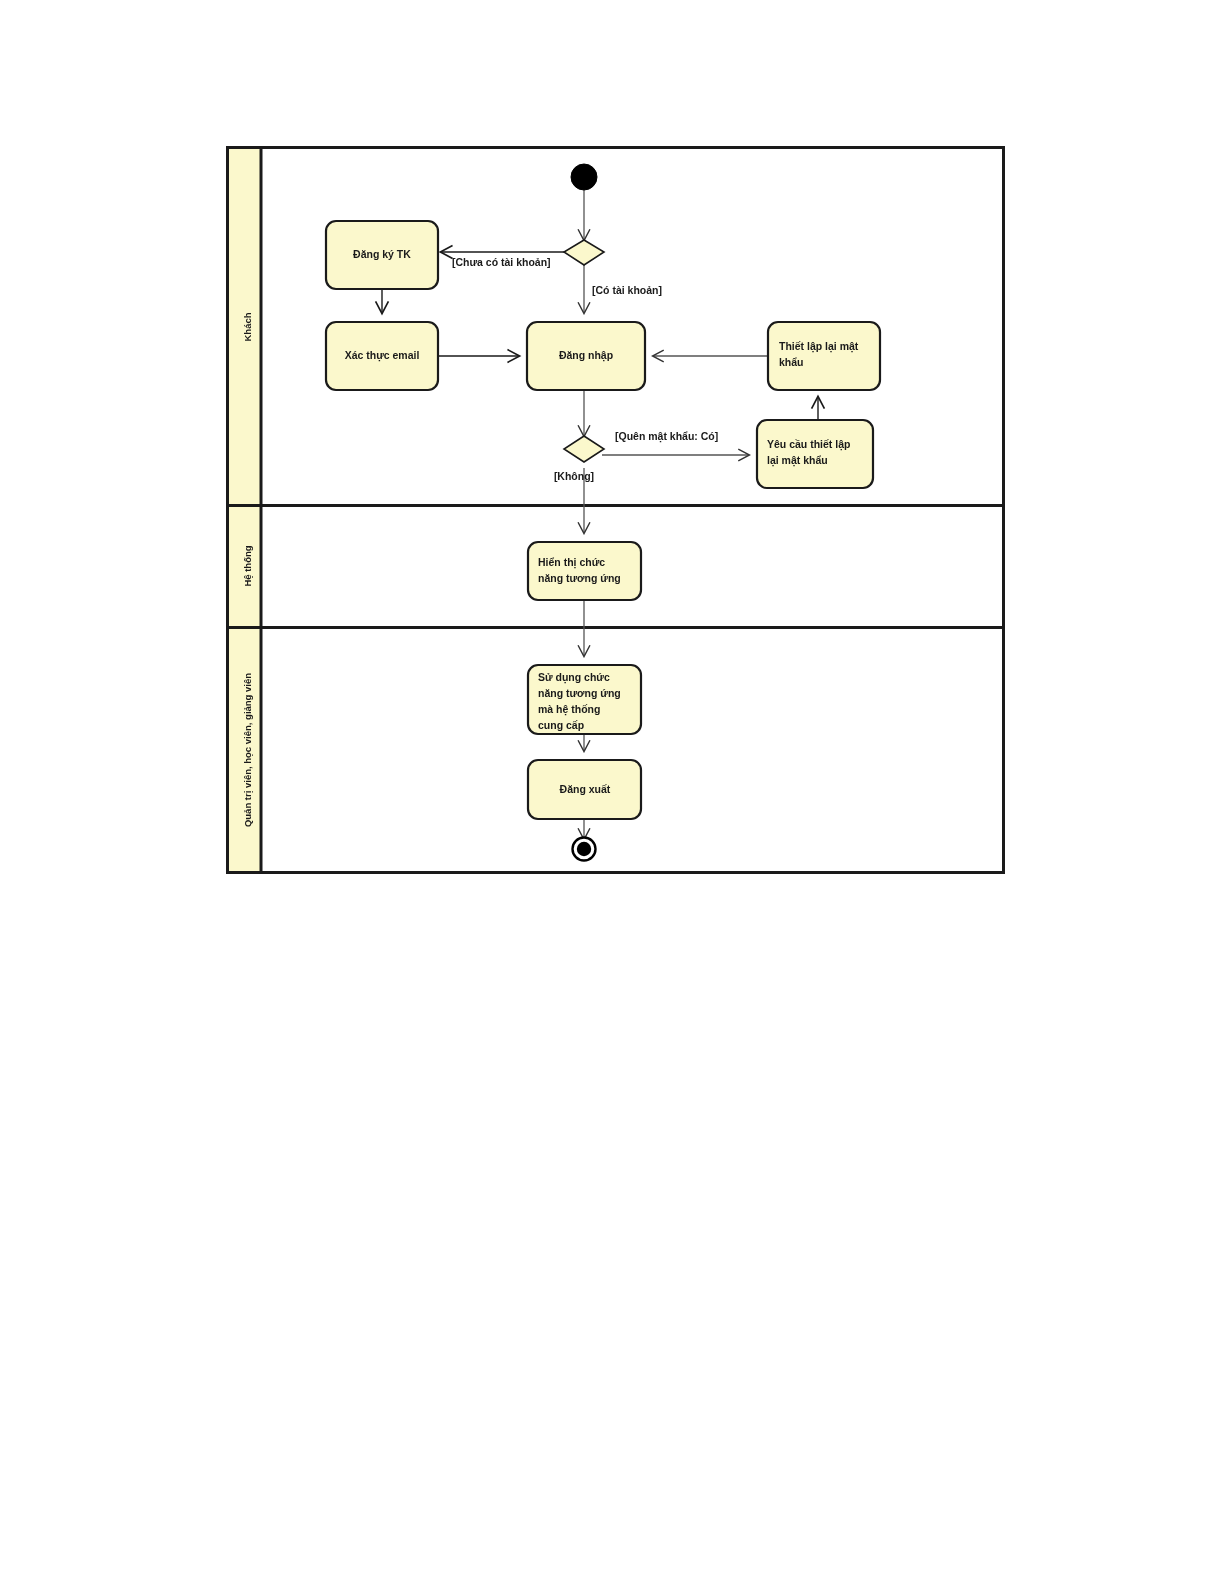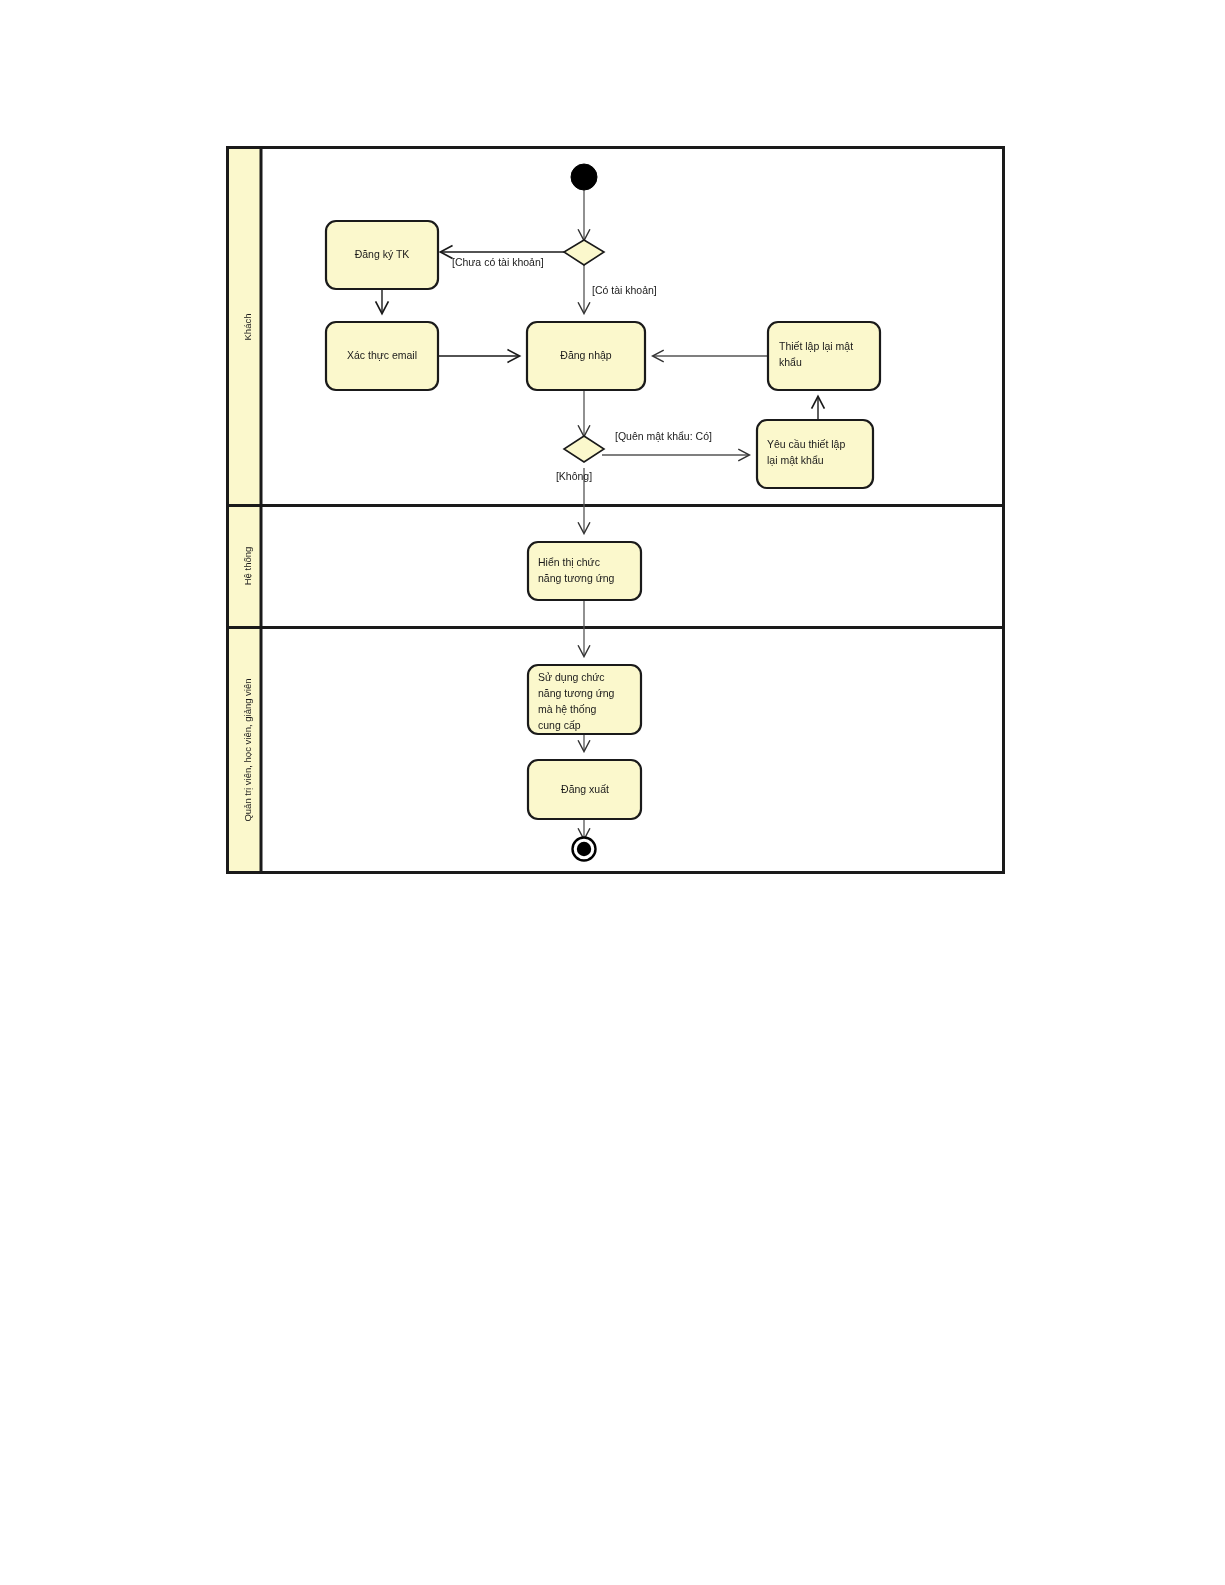--- a/index.html
+++ b/index.html
@@ -10,20 +10,21 @@
     width: 1225px;
     height: 1585px;
     overflow: hidden;
     font-family: "Liberation Sans", "DejaVu Sans", sans-serif;
   }
   #page {
     position: relative;
     width: 1225px;
     height: 1585px;
     background: #ffffff;
+    font-weight: bold;
   }
   #diagram-svg {
     position: absolute;
     left: 0;
     top: 0;
   }
   .lane-label-text {
     font-family: "Liberation Sans", "DejaVu Sans", sans-serif;
     font-size: 9.5px;
     fill: #1a1a1a;

